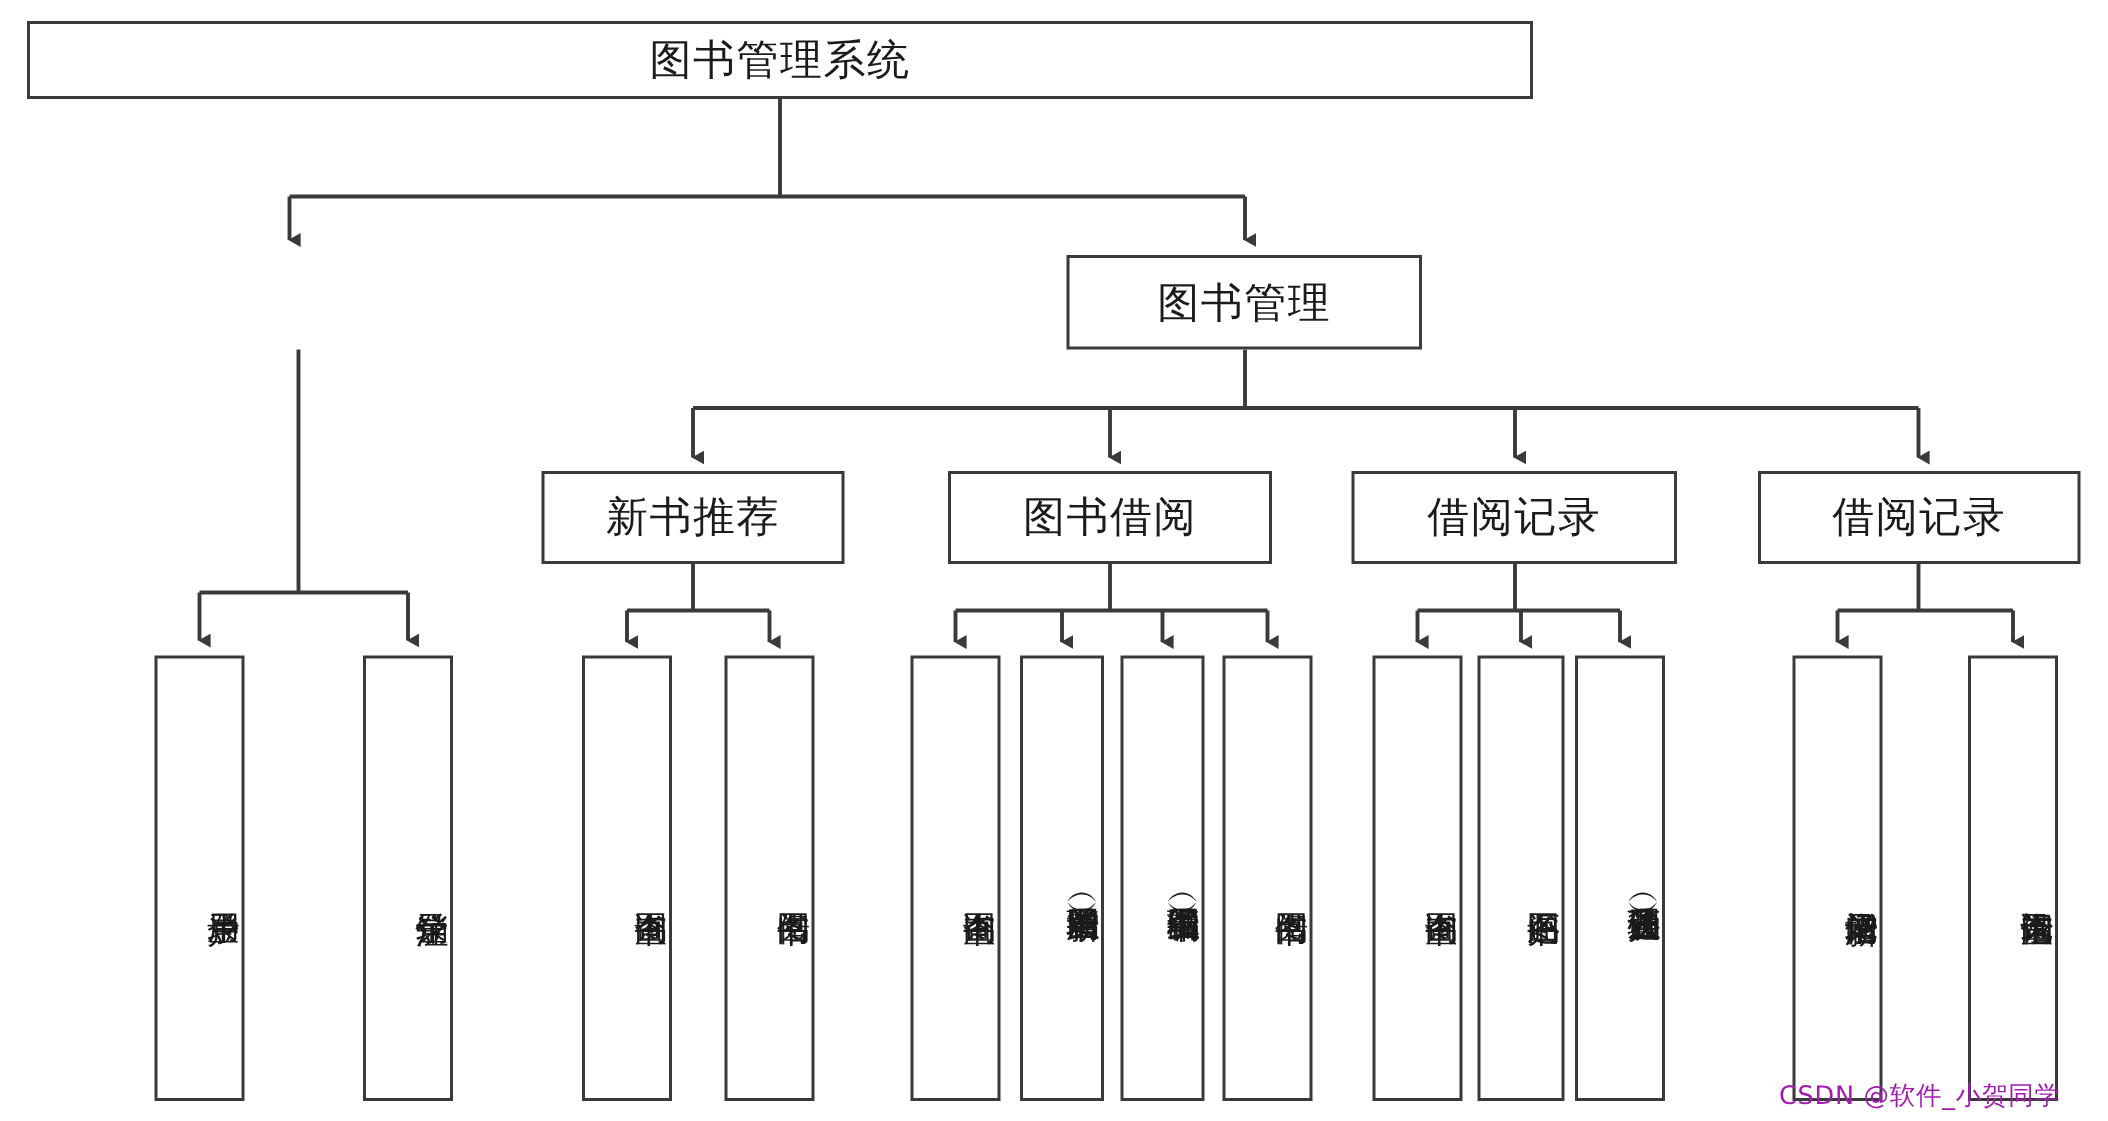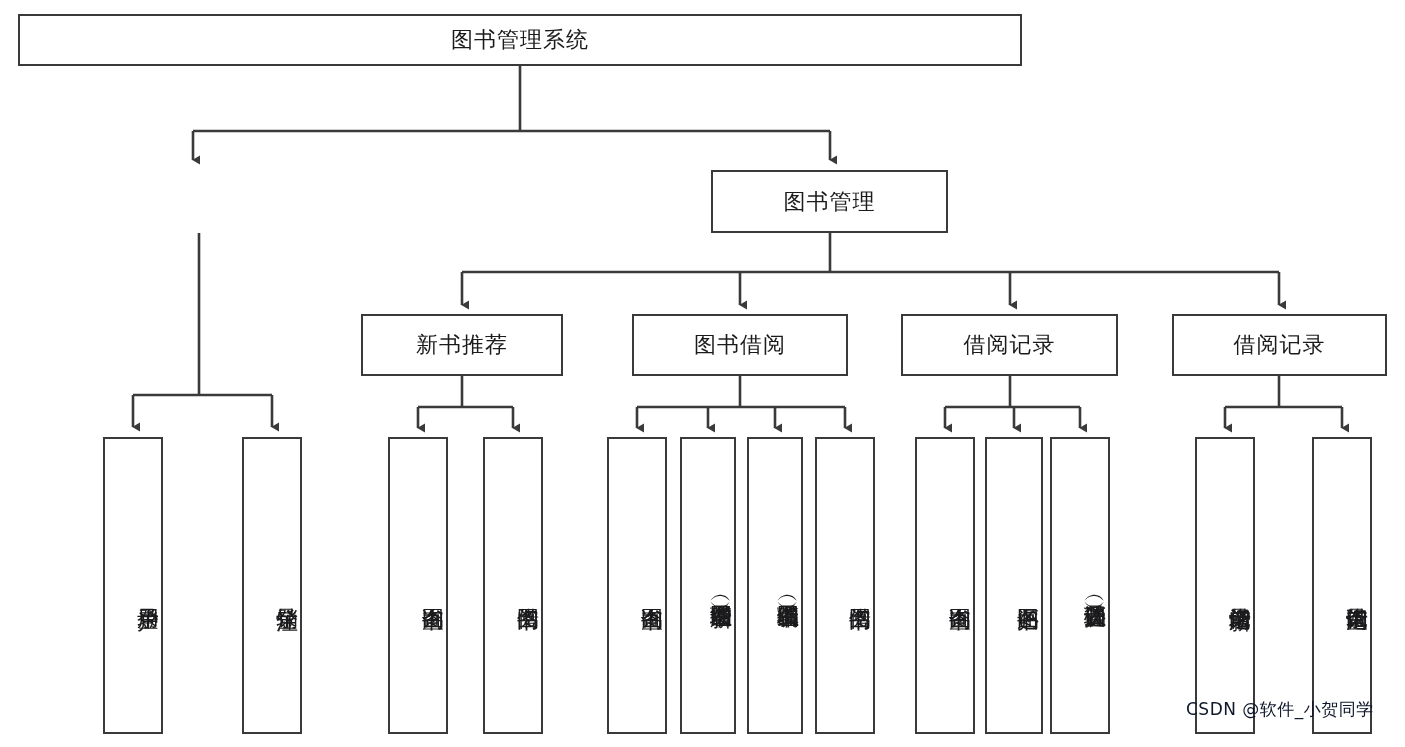--- a/index.html
+++ b/index.html
@@ -29,21 +29,21 @@
     position: absolute;
     box-sizing: border-box;
     border: 2px solid #3a3a3c;
     background: #ffffff;
     display: flex;
     align-items: center;
     justify-content: center;
     color: #1b1b1d;
   }
   .node.horiz {
-    font-size: 22px;
+    font-size: 28px;
     letter-spacing: 1px;
   }
   .node.vert {
     writing-mode: vertical-rl;
     text-orientation: upright;
     font-size: 22px;
     line-height: 1.22;
     align-items: flex-start;
     justify-content: center;
     padding-top: 10px;
@@ -51,23 +51,23 @@
   }
   .node.vert.tall {
     padding-top: 4px;
   }
   .node .lbl {
     display: block;
   }
   .watermark {
     position: absolute;
     left: 1186px;
-    top: 698px;
+    top: 719px;
     font-size: 17px;
-    color: #0f172a;
+    color: #a21caf;
     white-space: nowrap;
     letter-spacing: 0.5px;
   }
 </style>
 </head>
 <body>
 
 <div id="stage">
 
   <svg id="wires" viewBox="0 0 1405 747" width="1405" height="747">

